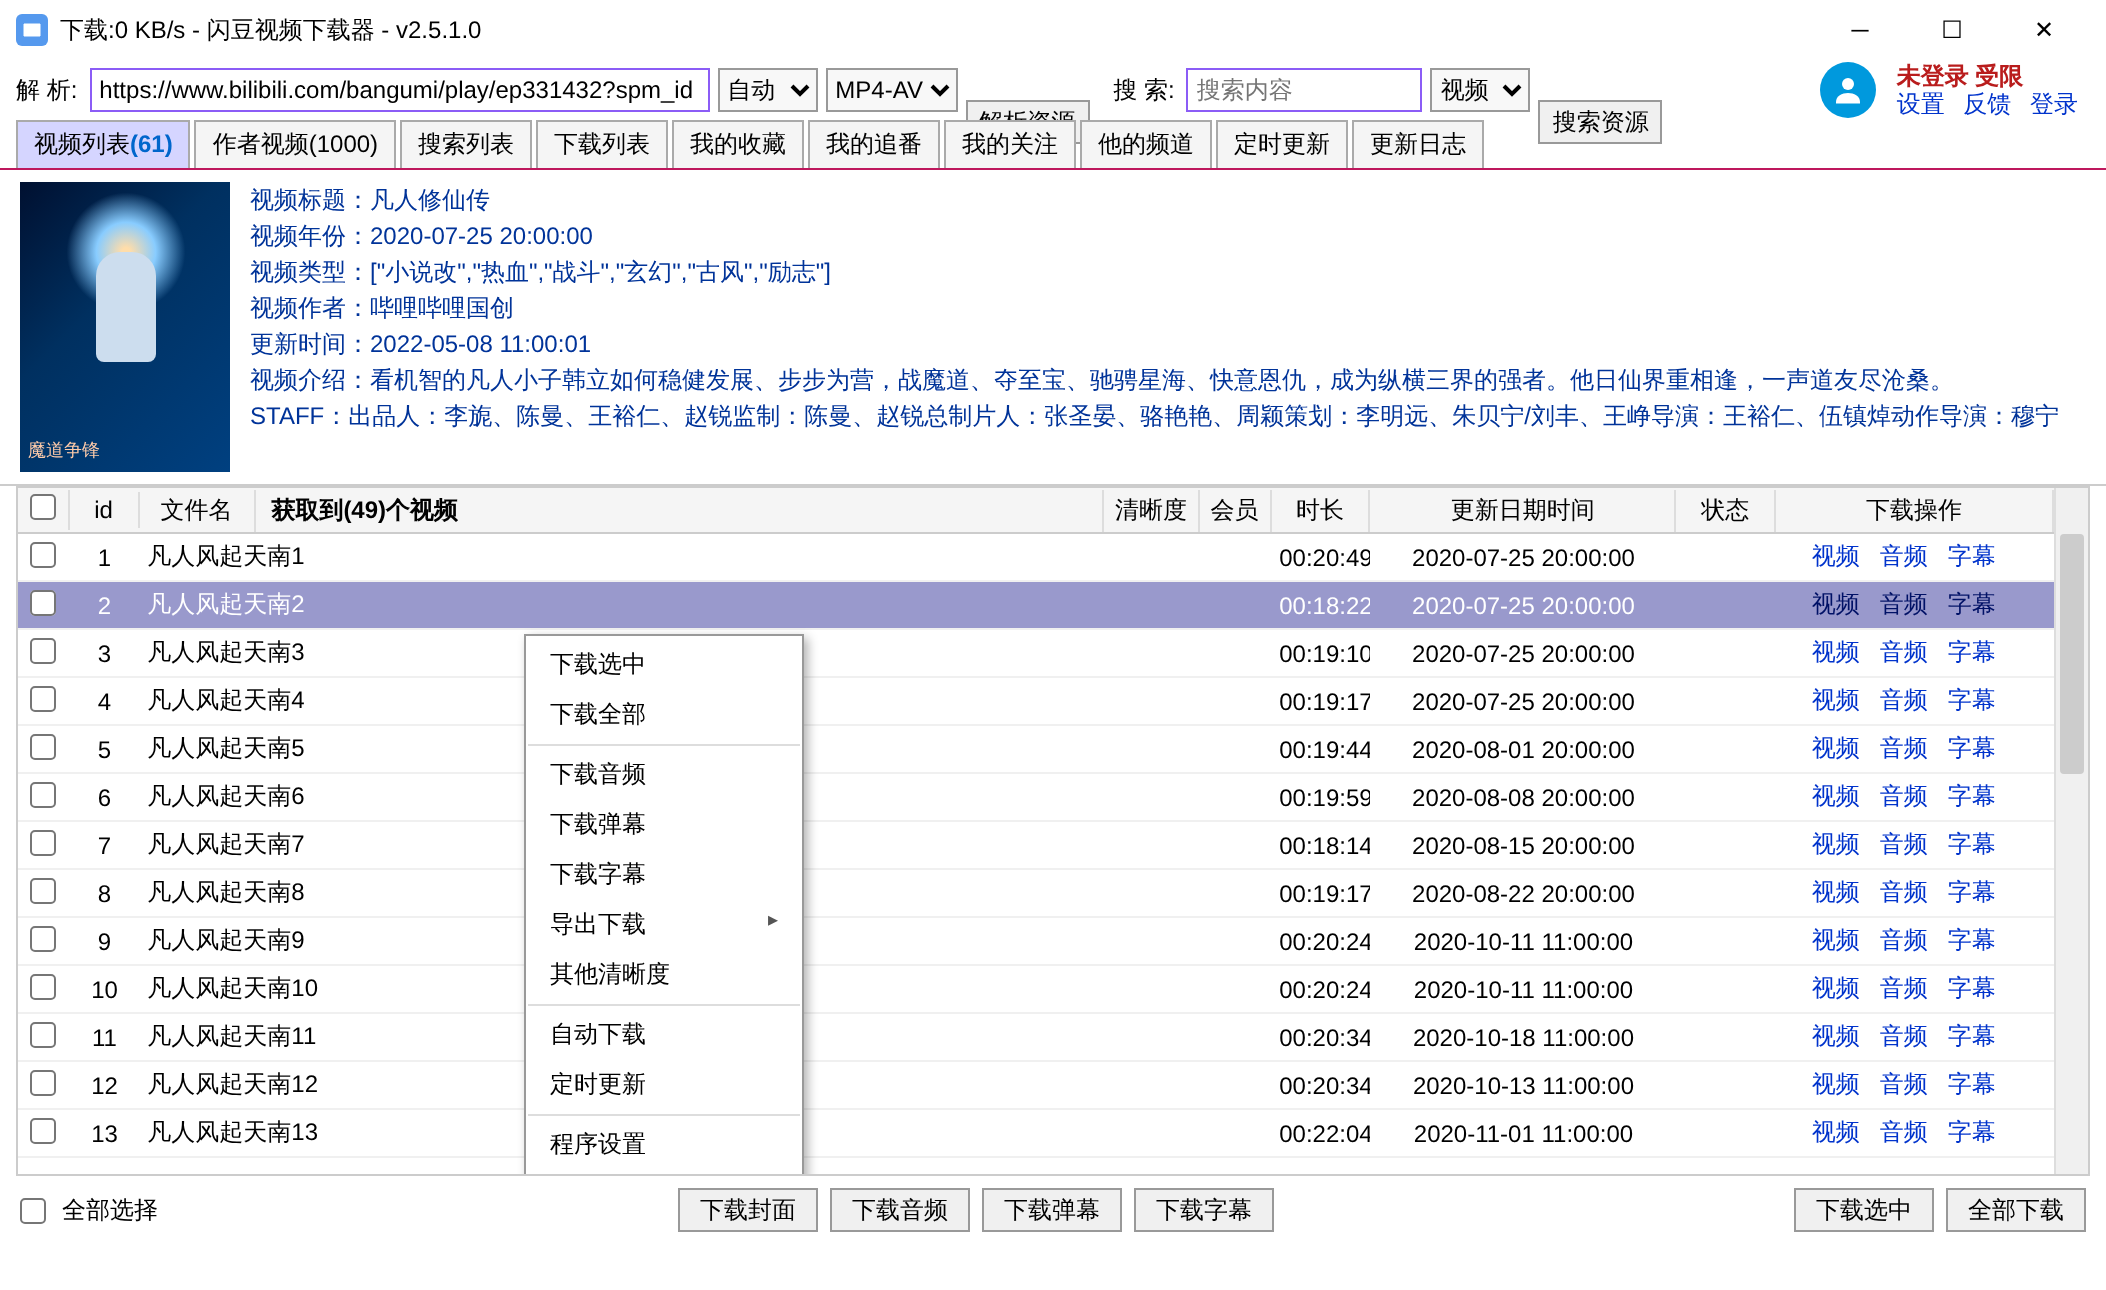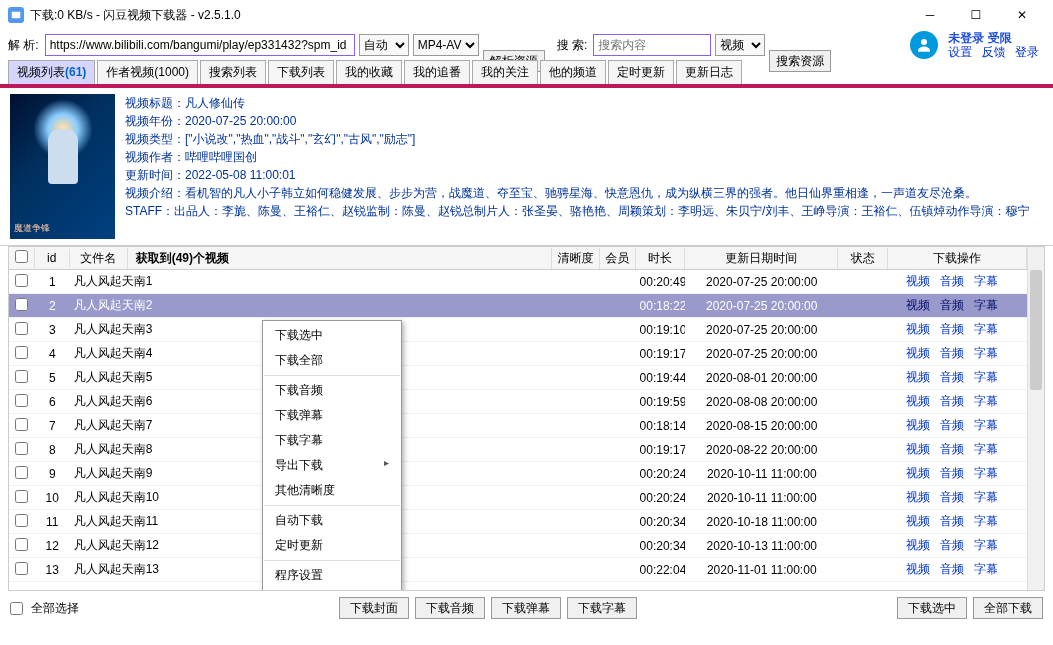--- a/index.html
+++ b/index.html
@@ -16,25 +16,25 @@
 
 .toolbar { height: 30px; display: flex; align-items: center; padding: 2px 8px; gap: 4px; }
 .toolbar .lbl { color: #000; margin-right: 2px; }
 .toolbar input[type=text] { border: 1px solid #8b5cf6; padding: 2px 4px; font-size: 12px; height: 22px; }
 .toolbar select { border: 1px solid #999; height: 22px; font-size: 12px; background: #f8f8f8; }
 .toolbar button { border: 1px solid #999; background: #f0f0f0; height: 22px; padding: 0 6px; font-size: 12px; margin-top: 32px; }
 .toolbar .spacer { flex: 1; }
 .usericon { width: 28px; height: 28px; border-radius: 50%; background: #0099dd; display: flex; align-items: center; justify-content: center; margin: 0 6px; }
 .usericon svg { width: 18px; height: 18px; fill: #fff; }
 .user-links { display: flex; flex-direction: column; font-size: 12px; line-height: 14px; }
-.user-links .top { color: #1d4ed8; font-weight: bold; }
+.user-links .top { color: #b91c1c; font-weight: bold; }
 .user-links .bot span { color: #0033cc; margin-right: 6px; cursor: pointer; }
 
 
-.tabs { display: flex; padding: 0 8px; border-bottom: 4px solid #be185d; align-items: flex-end; }
+.tabs { display: flex; padding: 0 8px; border-bottom: 1px solid #be185d; align-items: flex-end; }
 .tab { border: 1px solid #aaa; border-bottom: none; padding: 3px 8px; margin-right: 2px; background: #f5f5f5; cursor: pointer; }
 .tab.active { background: #d5d5ff; }
 .tab span { color: #0066cc; font-weight: bold; }
 
 
 .info { display: flex; padding: 6px 10px; background: #fff; border-bottom: 1px solid #ccc; }
 .cover { width: 105px; height: 145px; background: linear-gradient(135deg, #001030 0%, #003060 40%, #004080 100%); position: relative; flex-shrink: 0; margin-right: 10px; color: #fff; overflow: hidden; }
 .cover .glow { position: absolute; top: 5px; left: 50%; transform: translateX(-50%); width: 60px; height: 60px; background: radial-gradient(circle, #ffddaa 5%, #88ccff 35%, transparent 70%); border-radius: 50%; }
 .cover .fig { position: absolute; top: 35px; left: 50%; transform: translateX(-50%); width: 30px; height: 55px; background: #ccddee; border-radius: 12px 12px 4px 4px; }
 .cover .txt { position: absolute; bottom: 4px; right: 4px; writing-mode: vertical-rl; font-size: 14px; color: #ffdd99; font-weight: bold; }

